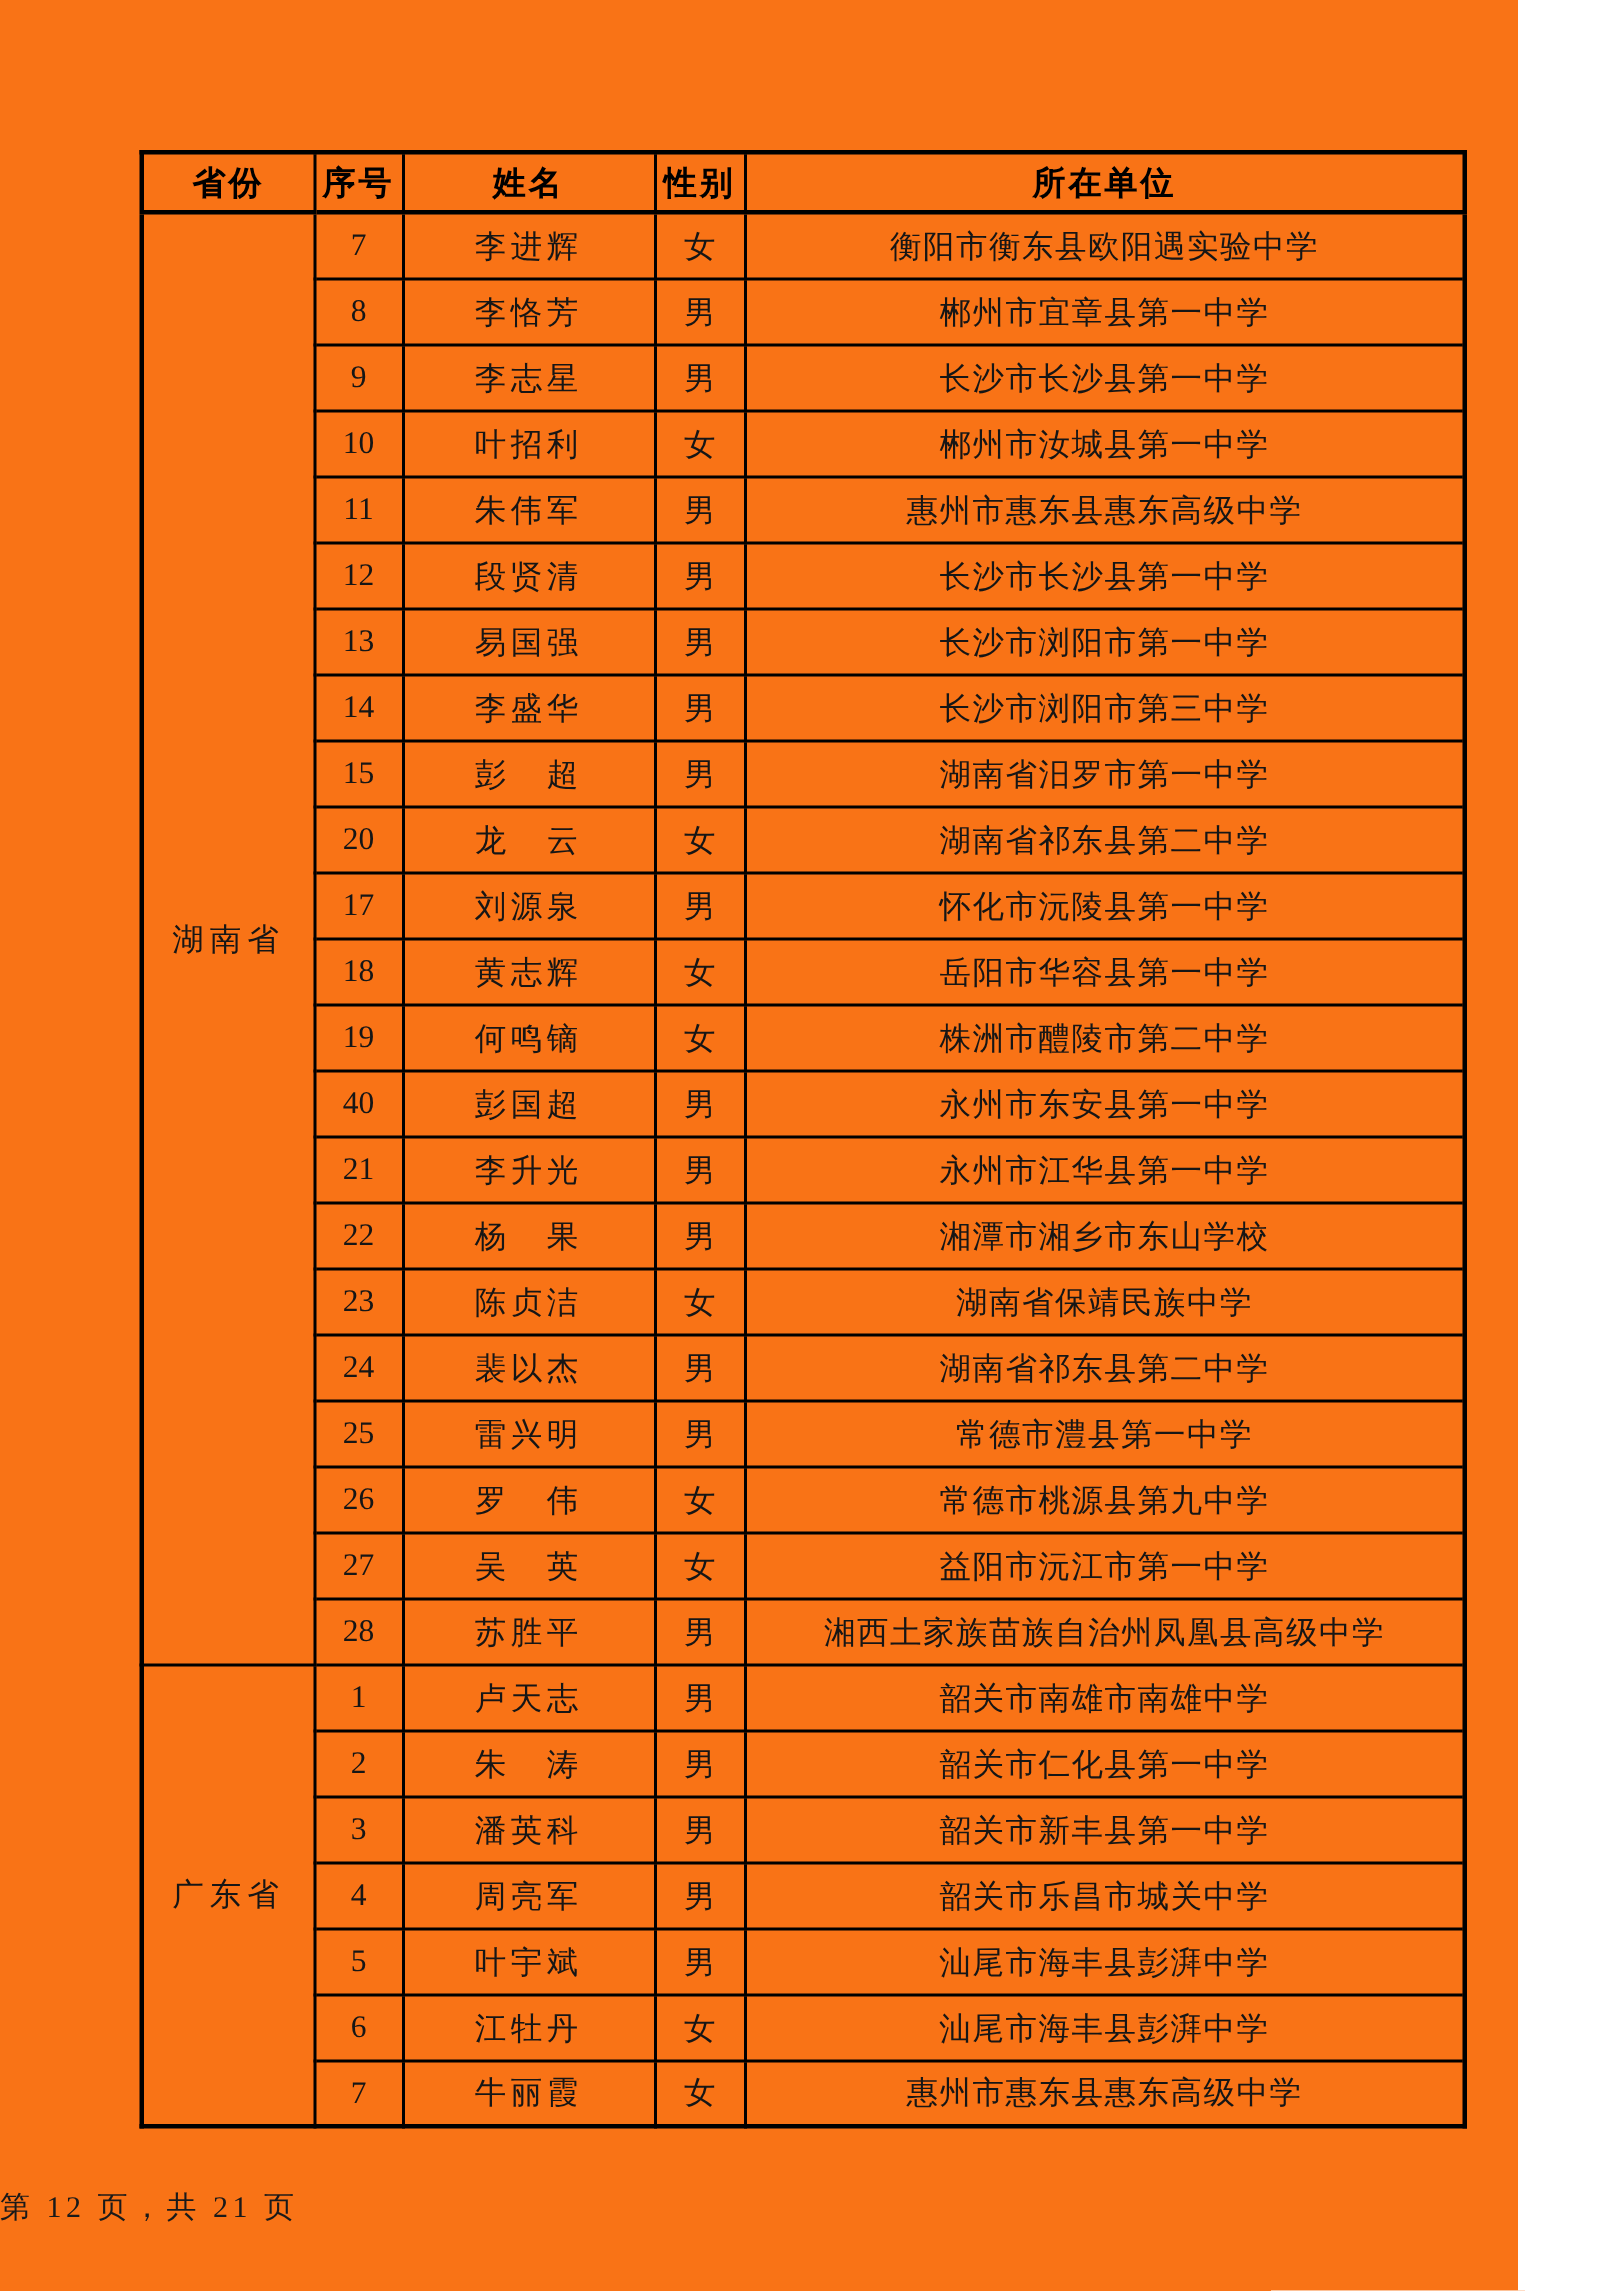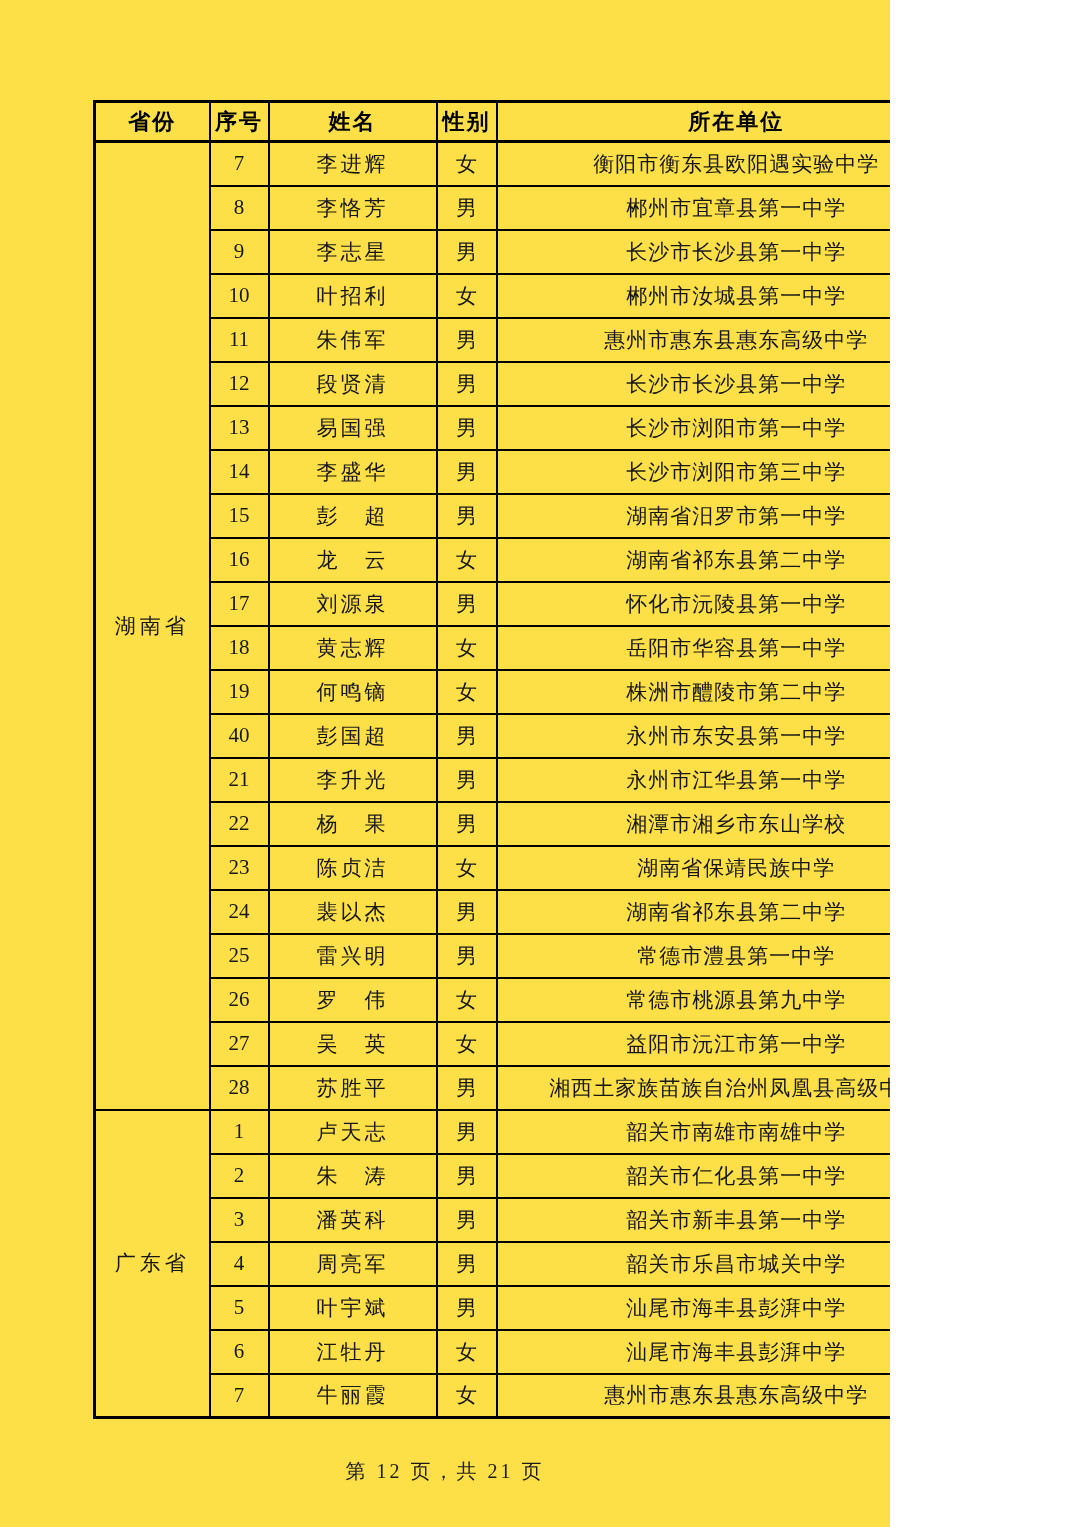--- a/index.html
+++ b/index.html
@@ -2,23 +2,23 @@
 <html><head>
 <meta charset="utf-8">
 <style>
   html, body {
     margin: 0;
     padding: 0;
     background: #ffffff;
   }
   .page {
     position: relative;
-    width: 890px;
+    width: 1012px;
     height: 1527px;
-    background: #fde047;
+    background: #f97316;
     overflow: hidden;
     font-family: "Liberation Serif", serif;
     color: #111111;
   }
   table.roster {
     position: absolute;
     left: 93px;
     top: 100px;
     width: 882px;
     border-collapse: collapse;
@@ -67,21 +67,20 @@
     letter-spacing: 0;
   }
   td.unit-cell {
     letter-spacing: 1px;
   }
   .footer {
     position: absolute;
     left: 0;
     top: 1458px;
     width: 100%;
-    text-align: center;
     font-family: "Liberation Serif", serif;
     font-size: 20px;
     letter-spacing: 3px;
     color: #1a1a1a;
   }
   col.c-province { width: 115px; }
   col.c-seq      { width: 59px;  }
   col.c-name     { width: 168px; }
   col.c-gender   { width: 60px;  }
   col.c-unit     { width: 480px; }
@@ -158,21 +157,21 @@
           <td class="gender-cell">男</td>
           <td class="unit-cell">长沙市浏阳市第三中学</td>
         </tr>
         <tr>
           <td class="seq-cell">15</td>
           <td class="name-cell">彭　超</td>
           <td class="gender-cell">男</td>
           <td class="unit-cell">湖南省汨罗市第一中学</td>
         </tr>
         <tr>
-          <td class="seq-cell">16</td>
+          <td class="seq-cell">20</td>
           <td class="name-cell">龙　云</td>
           <td class="gender-cell">女</td>
           <td class="unit-cell">湖南省祁东县第二中学</td>
         </tr>
         <tr>
           <td class="seq-cell">17</td>
           <td class="name-cell">刘源泉</td>
           <td class="gender-cell">男</td>
           <td class="unit-cell">怀化市沅陵县第一中学</td>
         </tr>

